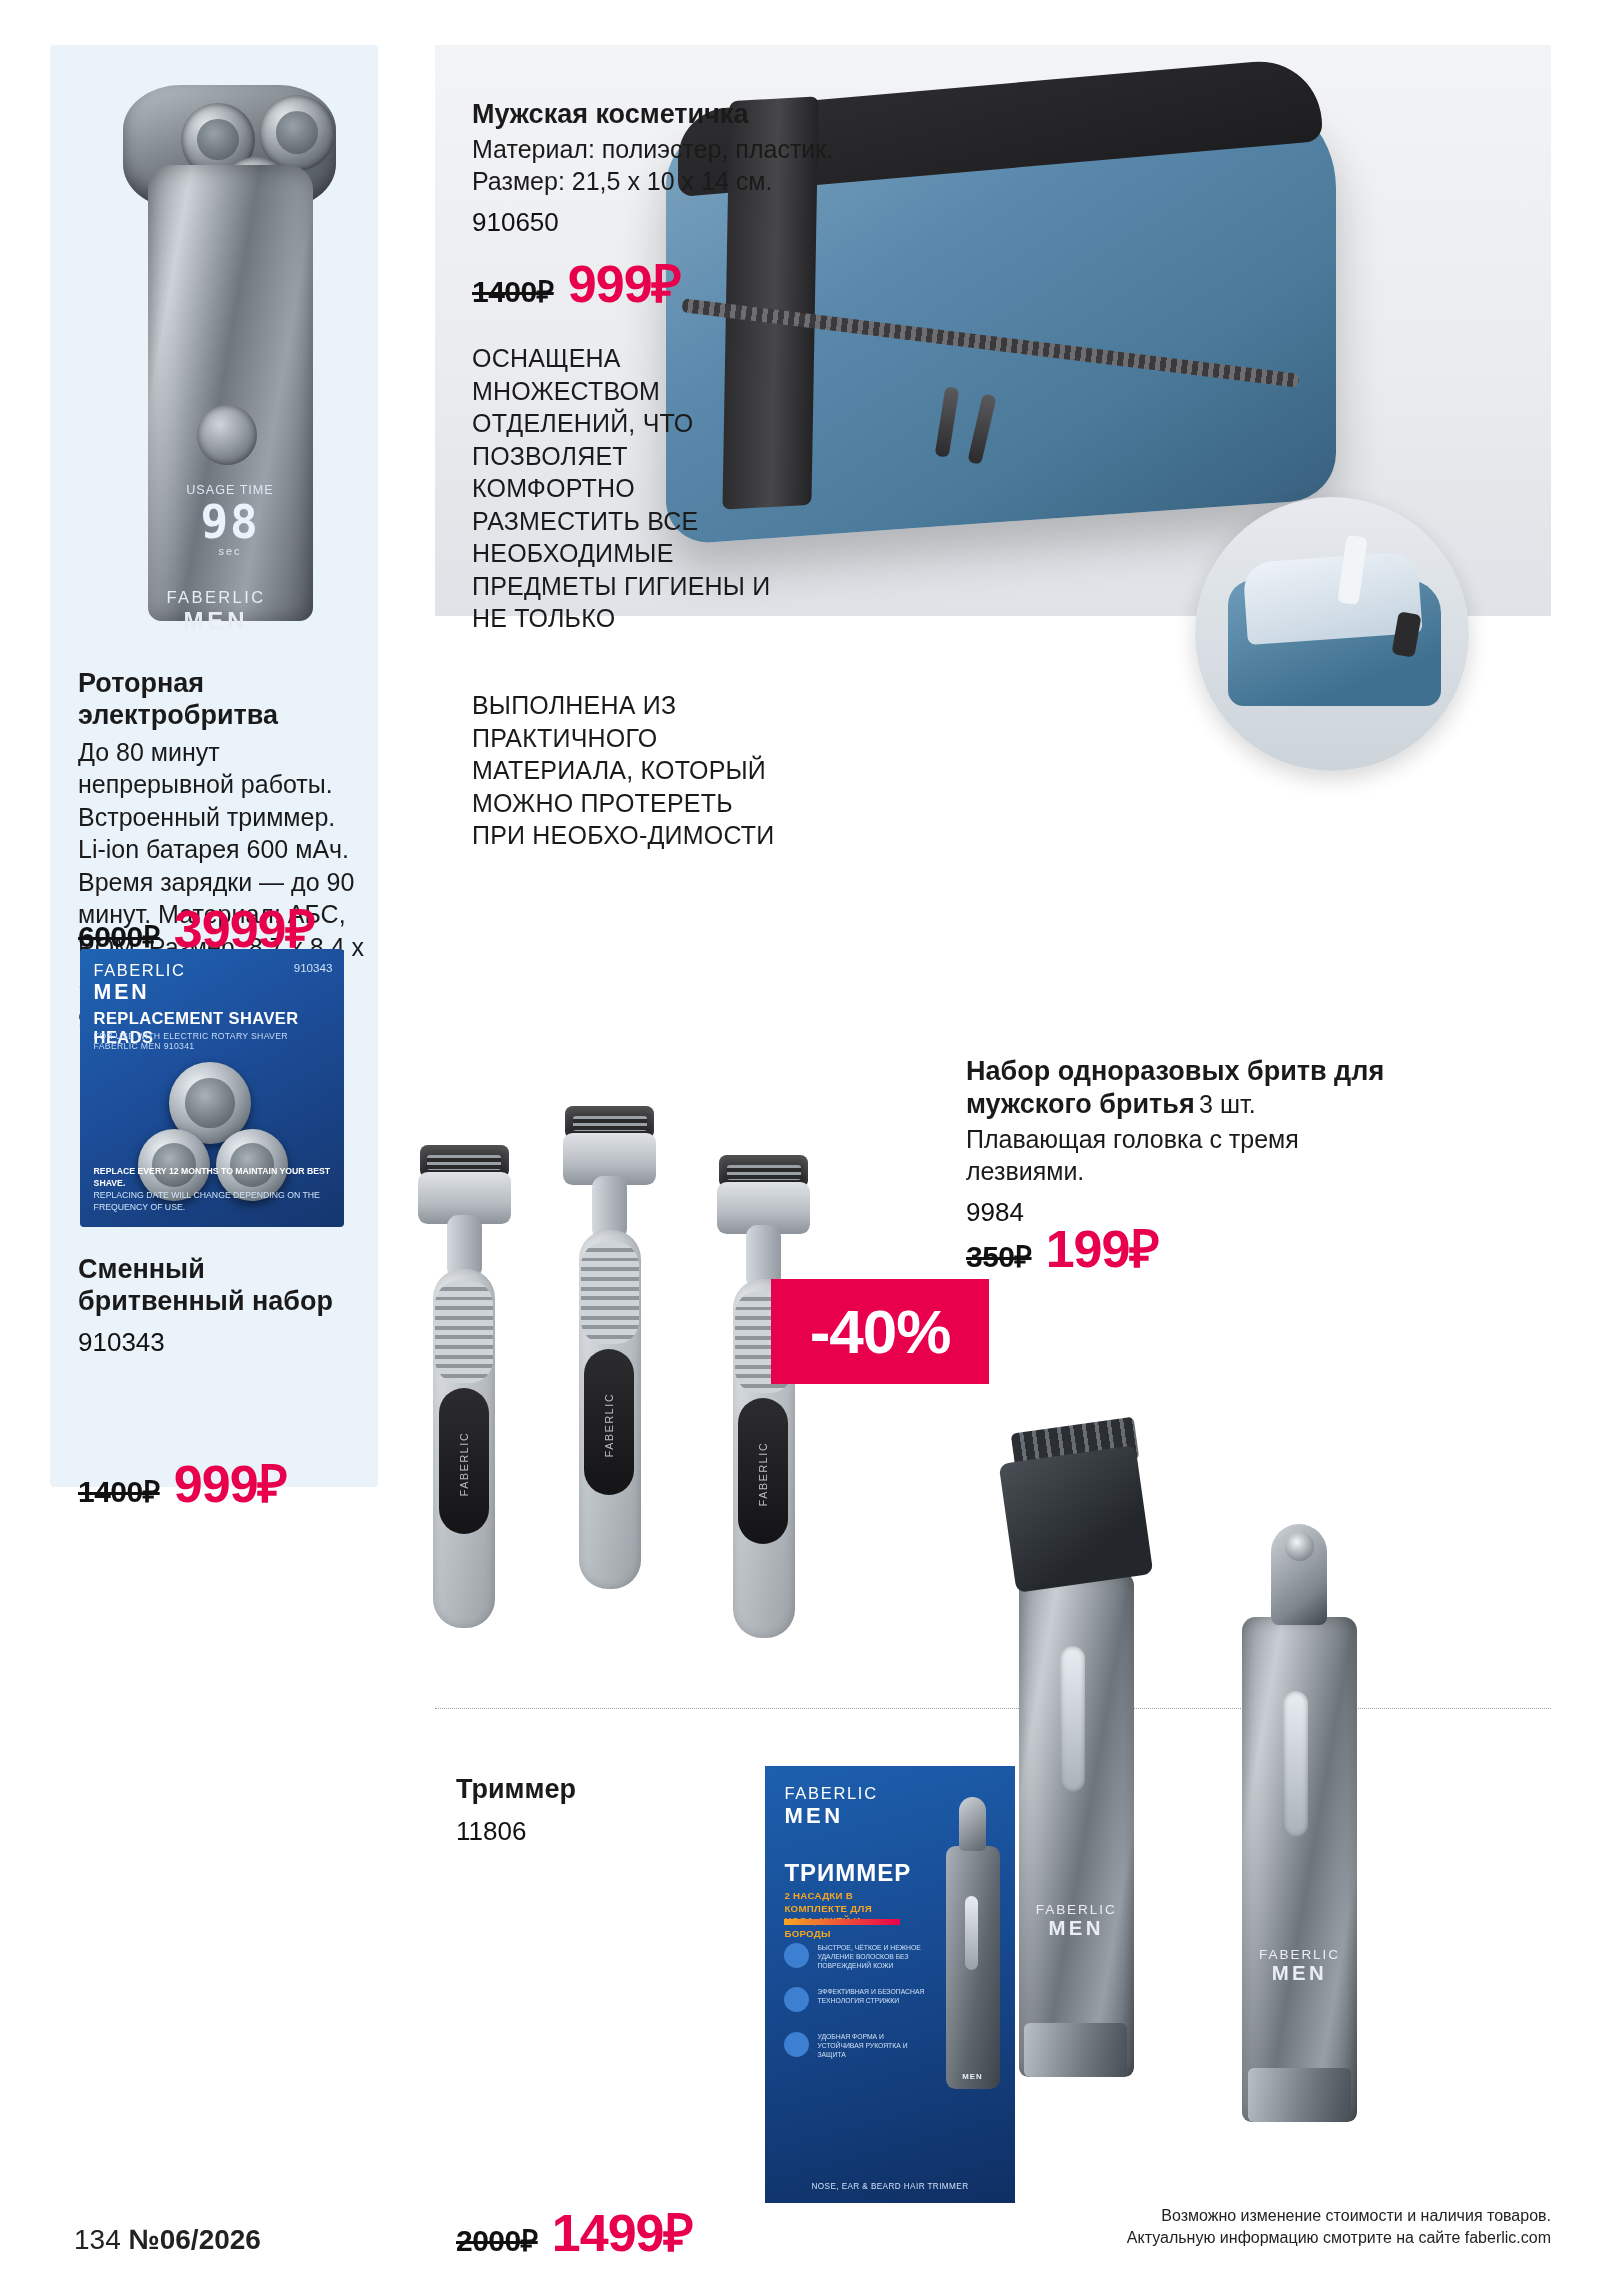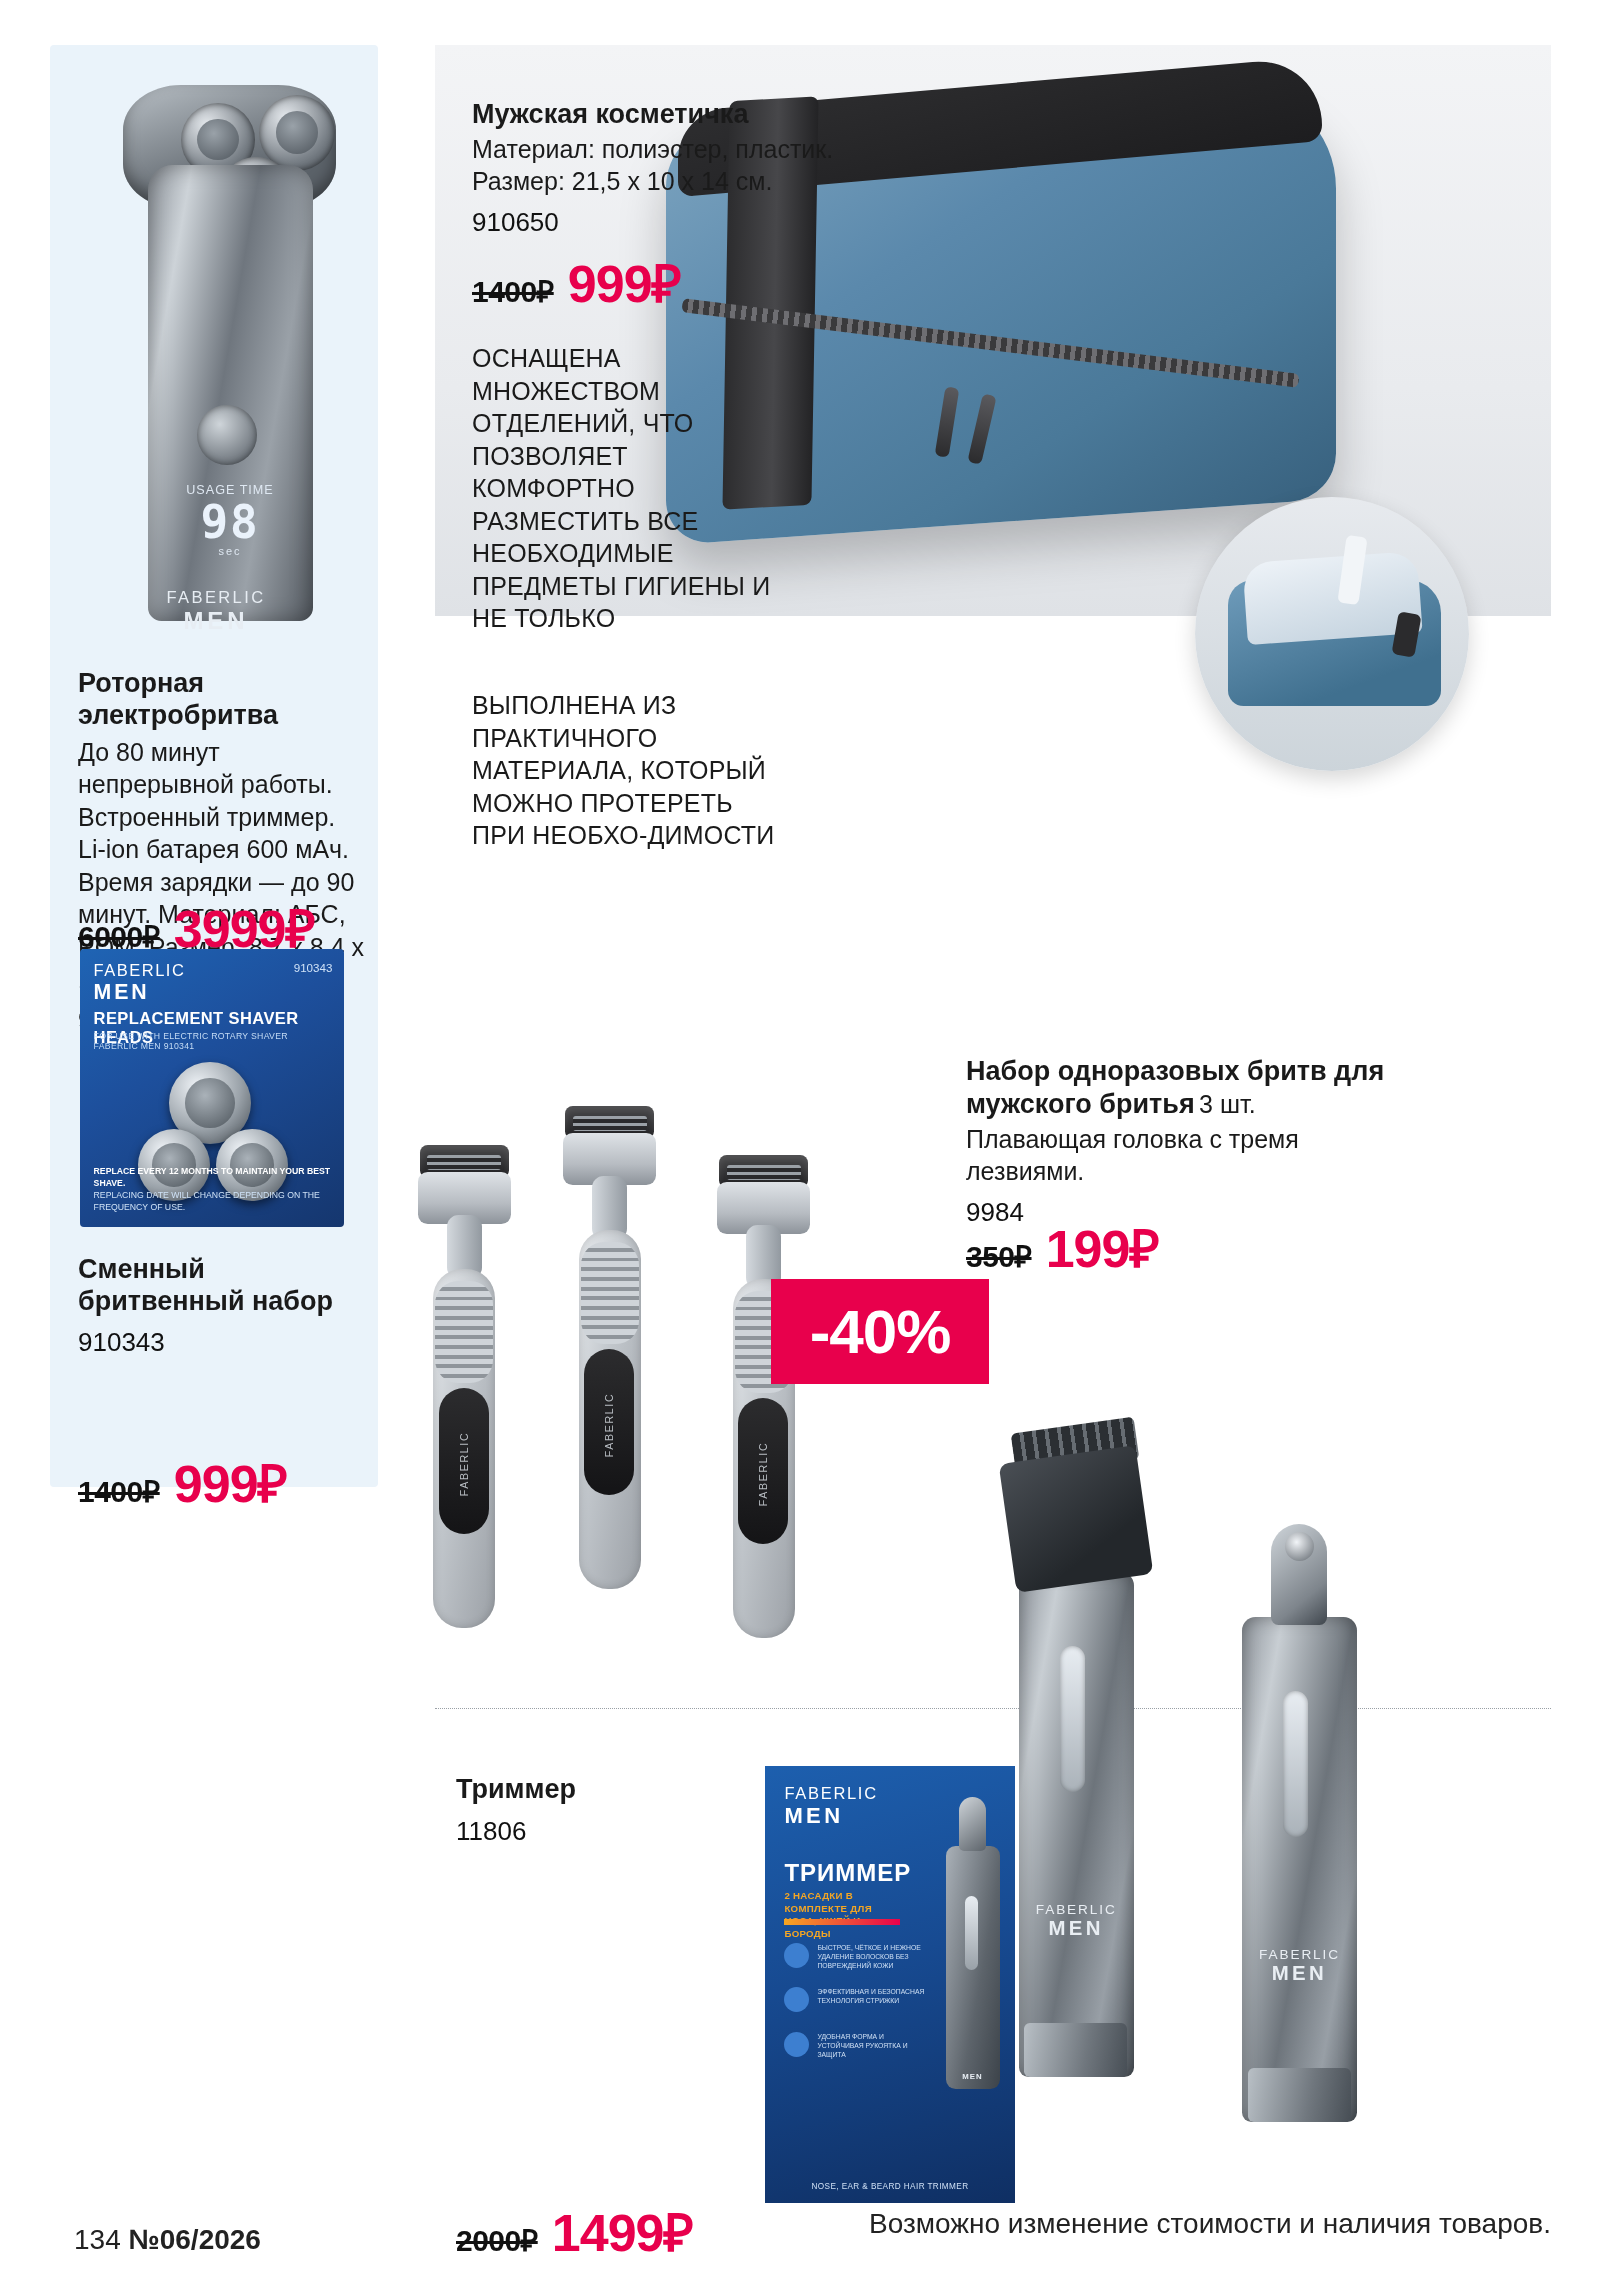--- a/index.html
+++ b/index.html
@@ -557,21 +557,21 @@
     left: 74px;
     top: 2224px;
     font-size: 28px;
     color: #222;
   }
   #page-number .num { font-weight: bold; }
   #footer-note {
     right: 54px;
     top: 2205px;
     text-align: right;
-    font-size: 28px;
+    font-size: 16px;
     line-height: 1.35;
     color: #222;
   }
 </style>
 </head>
 <body>
 
 <div class="abs" id="left-panel"></div>
 
 <div class="abs" id="shaver-art">
@@ -756,14 +756,15 @@
   <span class="price-new" style="margin-left:9.7px">1499</span><span class="price-new rub">₽</span>
 </div>
 
 <div class="abs" id="page-number">
   <span>134</span>
   <span class="num">№06/2026</span>
 </div>
 
 <div class="abs" id="footer-note">
   <div>Возможно изменение стоимости и наличия товаров.</div>
+  <div>Актуальную информацию смотрите на сайте faberlic.com</div>
 </div>
 
 
 </body></html>

